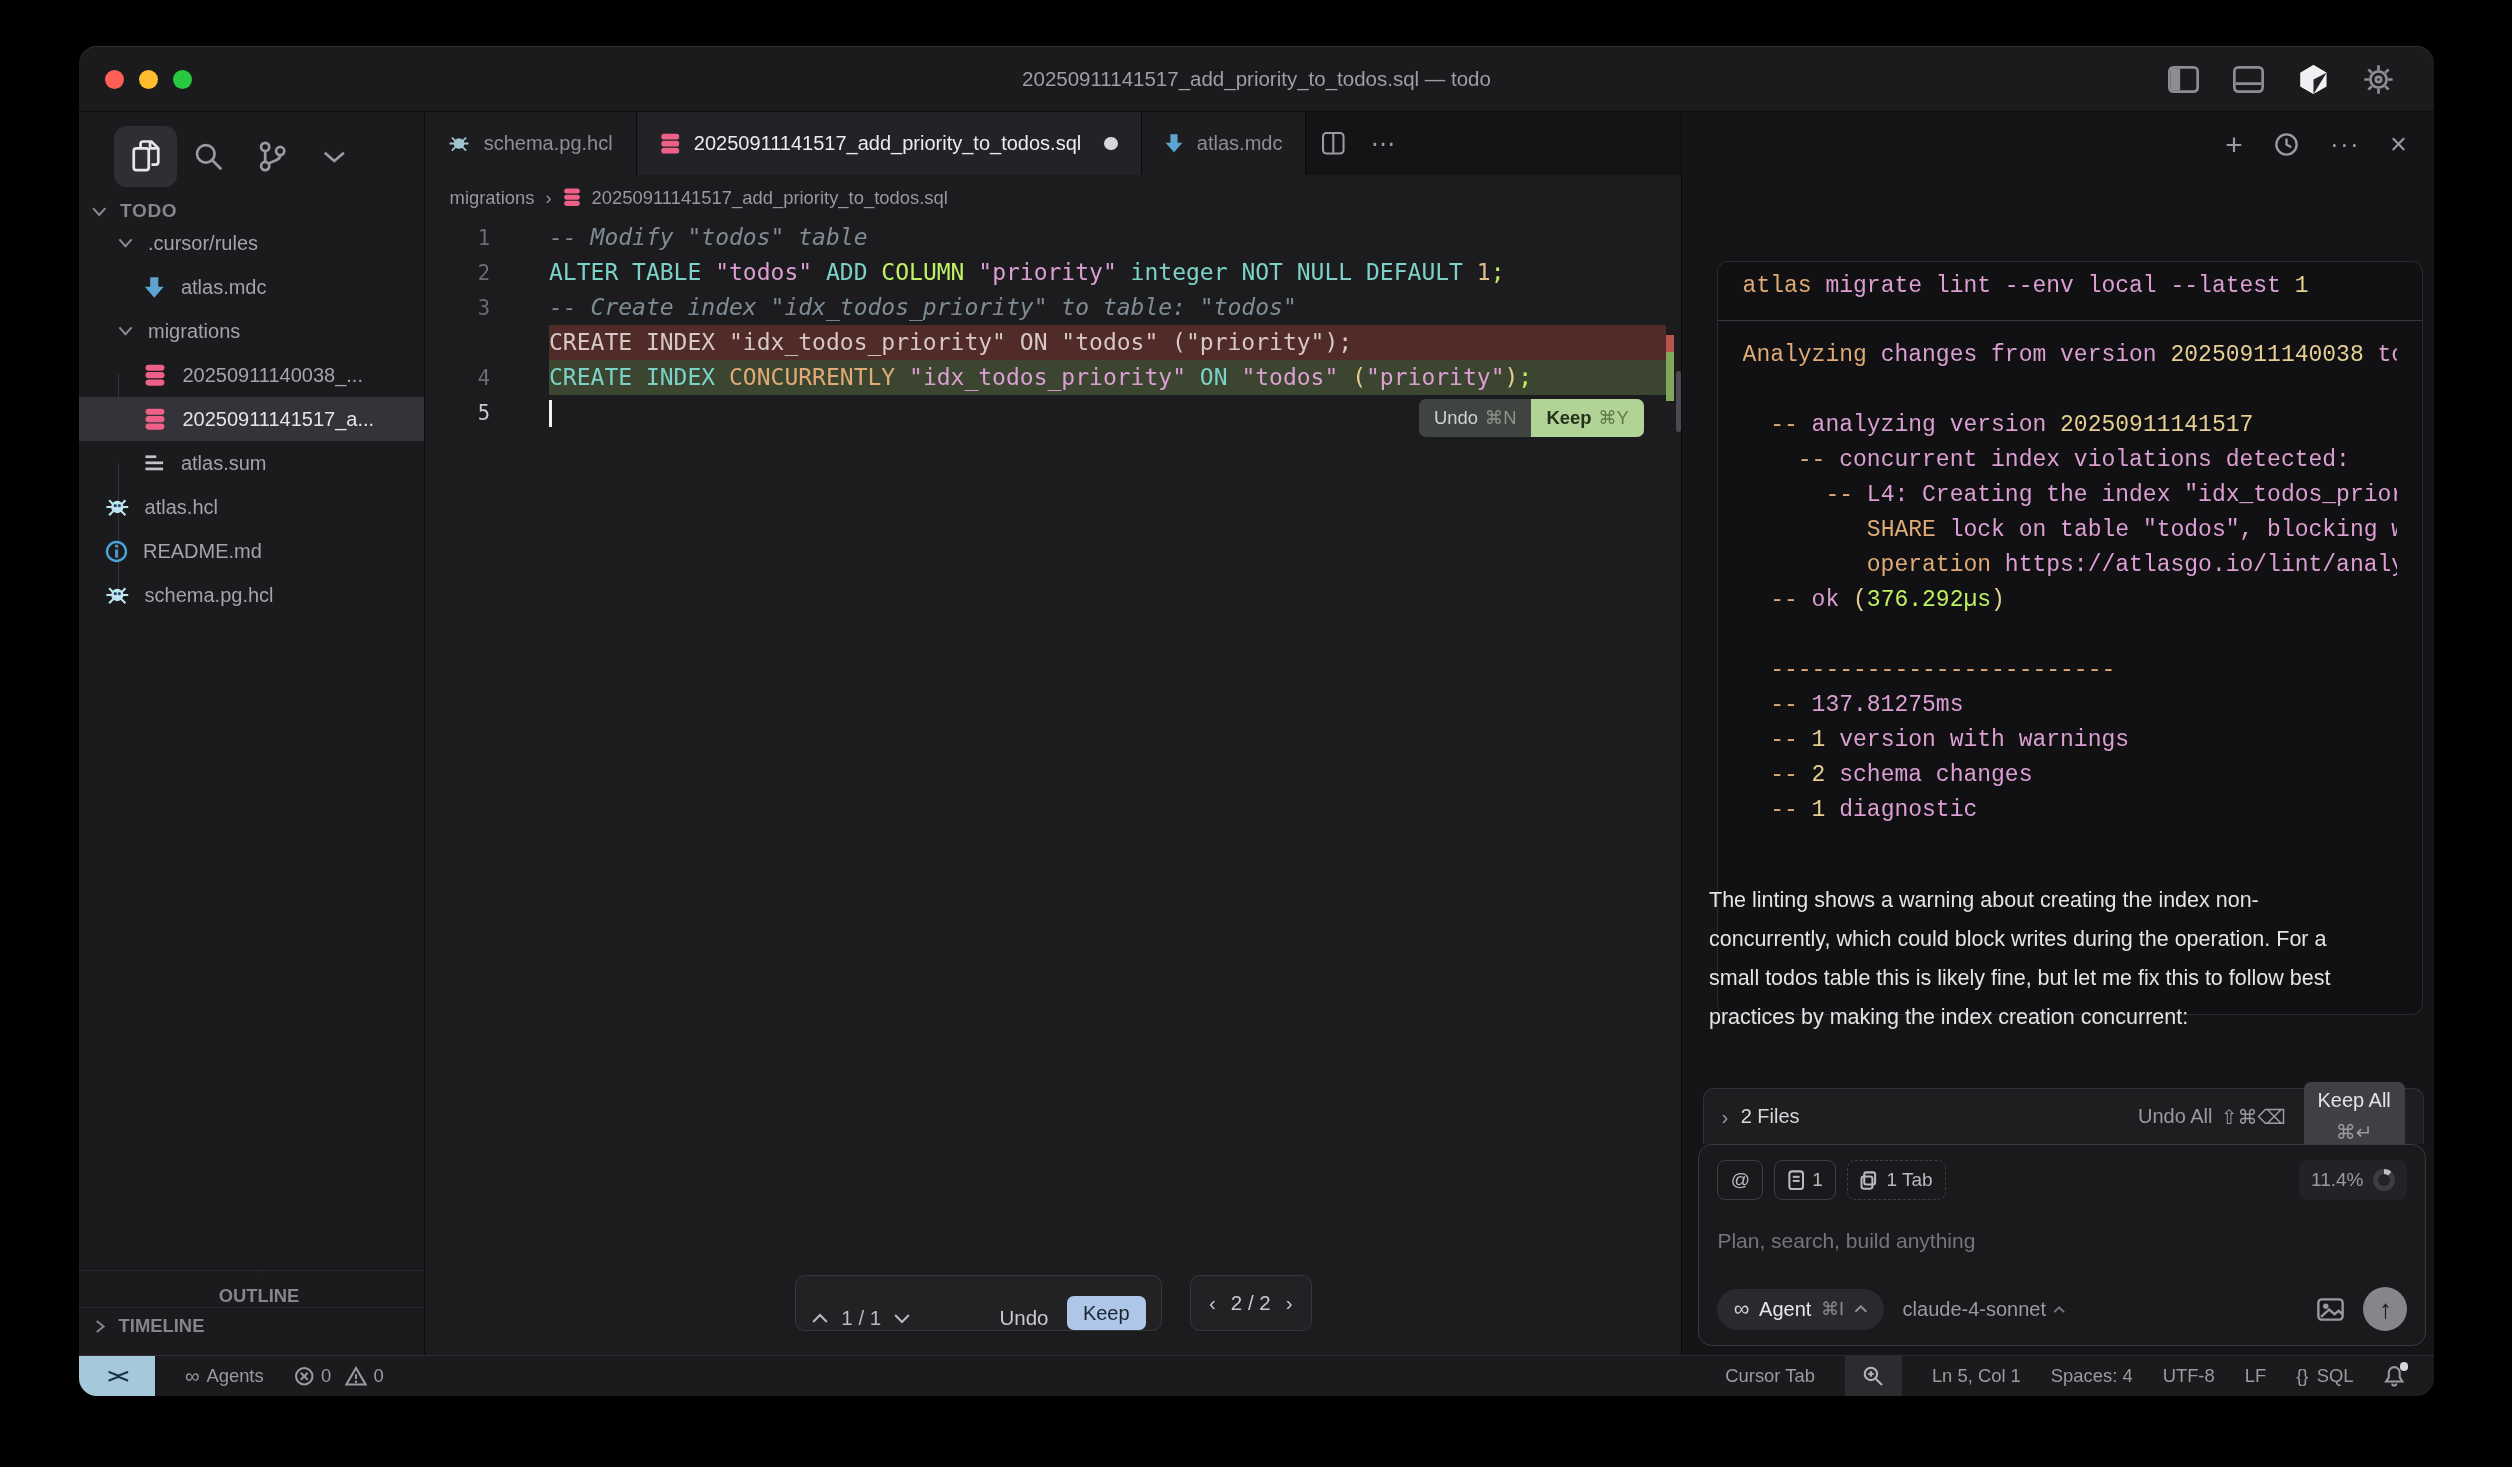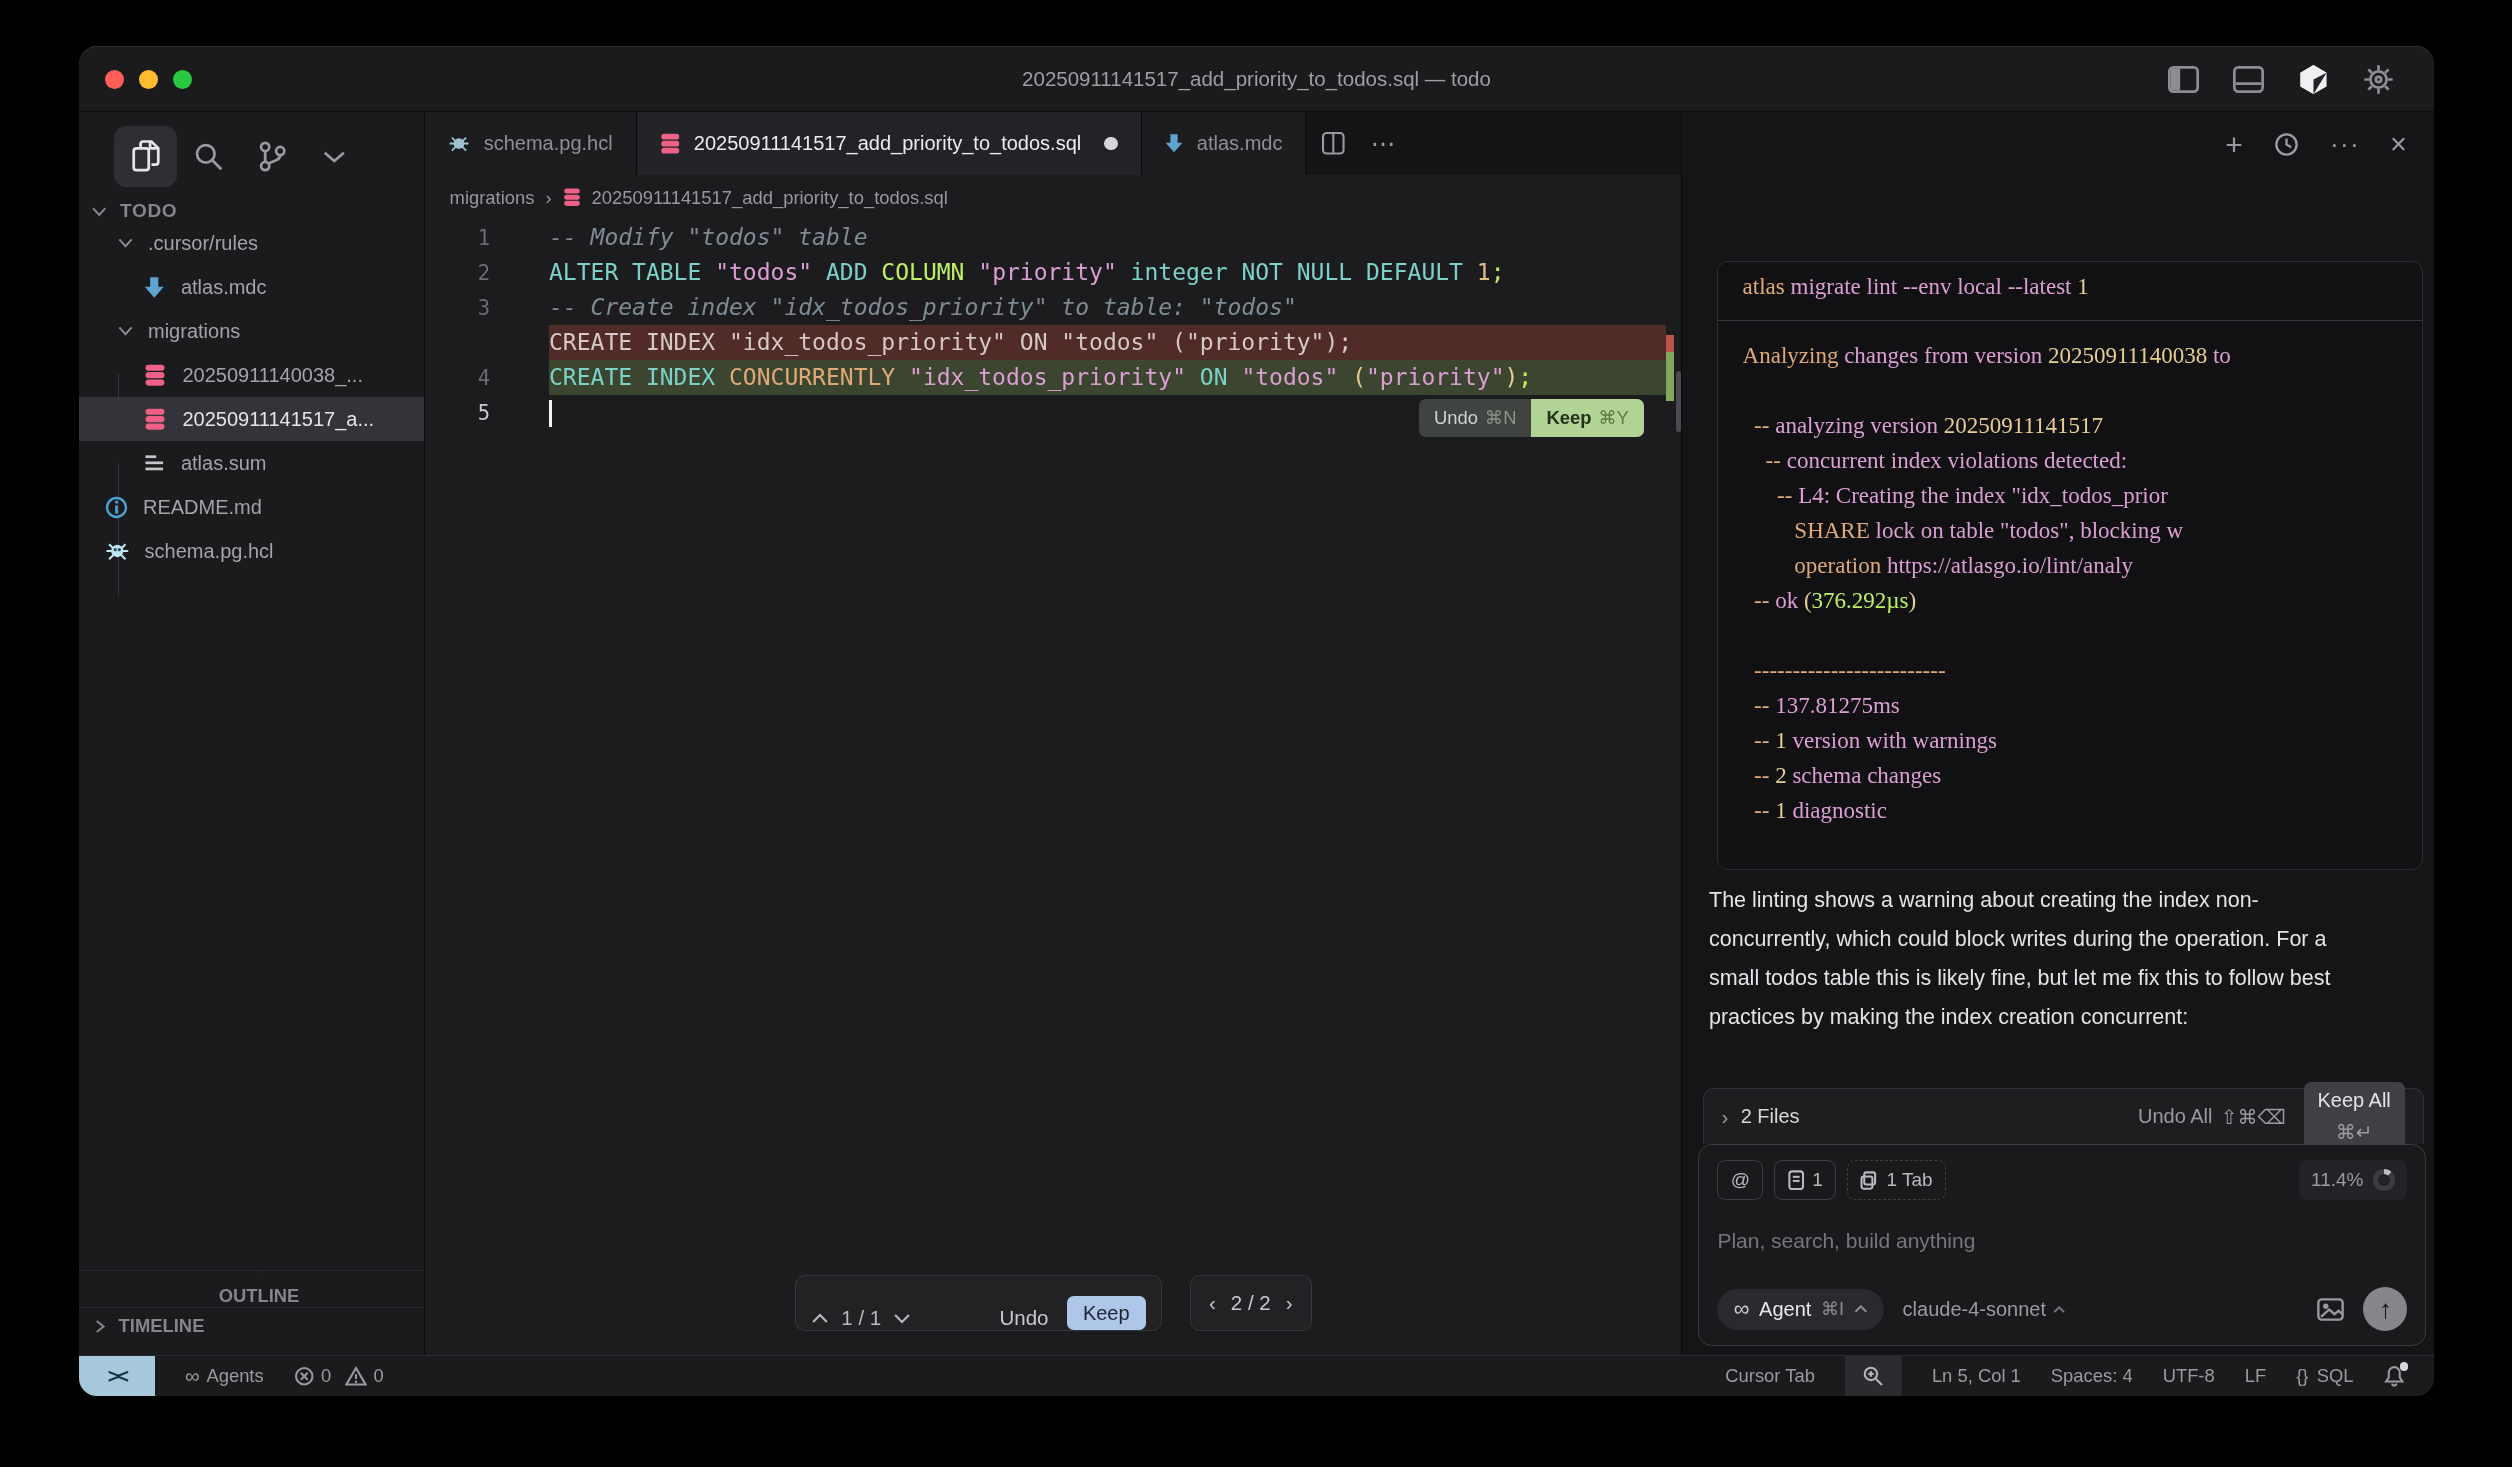--- a/index.html
+++ b/index.html
@@ -79,23 +79,23 @@
   
   .panel{position:relative;flex:1;background:#151518;border-left:0.7px solid #0a0a0c;}
   .chat-tab{position:absolute;left:20.5px;top:10.2px;height:45px;background:#27272b;border-radius:8.2px;
     display:flex;align-items:center;padding:0 19px;color:#ececef;font-size:20px;}
   .chat-actions{position:absolute;right:27px;top:10.2px;height:45px;display:flex;align-items:center;gap:30px;
     color:#9a9a9f;font-size:26px;}
   .msg-box{position:absolute;left:22.5px;top:74px;width:713px;height:66px;background:#19191c;
     border:0.7px solid #39393d;border-radius:11px;display:flex;align-items:center;padding:0 23px;
     color:#e8e8ea;font-size:21px;}
   .msg-box .reply{margin-left:auto;color:#88888c;font-size:24.6px;}
-  .term{position:absolute;left:35px;top:149px;width:706px;height:609px;background:#111113;
+  .term{position:absolute;left:35px;top:149px;width:706px;height:754px;background:#111113;
     border:0.7px solid #2c2c30;border-radius:11px;padding:6.8px 24.6px;overflow:hidden;
-    font-family:Liberation Serif, serif;font-size:23px;}
+    font-family:Liberation Mono, monospace;font-size:23px;}
   .t-line{height:35px;line-height:35px;white-space:pre;overflow:hidden;}
   .t-sep{border-top:0.7px solid #38383c;margin:16.4px -24.6px;}
   .answer{position:absolute;left:27px;top:769px;width:669px;color:#e4e4e6;font-size:21.5px;line-height:39px;}
   .files-bar{position:absolute;left:20.5px;top:976px;width:721px;height:56px;background:#1e1e21;
     border:0.7px solid #303035;border-bottom:none;border-radius:11px 11px 0 0;display:flex;align-items:center;
     padding:0 18px;color:#d8d8db;font-size:20px;}
   .files-bar .chev{color:#9a9a9f;margin-right:12.3px;font-size:20.5px;}
   .files-bar .undo-all{margin-left:auto;color:#9a9a9f;display:flex;gap:8.2px;align-items:center;}
   .keep-all{background:#3f3f44;border-radius:6.8px;padding:6.8px 13.7px;color:#e3e3e6;margin-left:18px;
     display:flex;gap:8.2px;align-items:center;flex-direction:column;}
@@ -278,20 +278,31 @@
           <svg width="20.5" height="19" viewBox="0 0 30 28">
               <g stroke="#c4c4c8" stroke-width="4">
                 <line x1="2" y1="4" x2="18" y2="4"></line>
                 <line x1="2" y1="13" x2="28" y2="13"></line>
                 <line x1="2" y1="22" x2="28" y2="22"></line>
               </g>
             </svg>
           <span>atlas.sum</span>
         </div>
 
+        <div class="trow pad-root">
+          <svg width="24.6" height="22" viewBox="0 0 36 32">
+              <g stroke="#bfe6f0" stroke-width="3" fill="none">
+                <path d="M6 6 L13 13 M30 6 L23 13 M2 16 h8 M34 16 h-8 M6 28 L13 21 M30 28 L23 21"></path>
+              </g>
+              <circle cx="18" cy="16" r="9" fill="#bfe6f0"></circle>
+              <circle cx="15" cy="14" r="2.4" fill="#274b66"></circle>
+              <circle cx="21" cy="14" r="2.4" fill="#274b66"></circle>
+            </svg>
+          <span>atlas.hcl</span>
+        </div>
 
         <div class="trow pad-root">
           <svg width="23" height="23" viewBox="0 0 34 34">
               <circle cx="17" cy="17" r="14" fill="none" stroke="#4aa3d8" stroke-width="3.5"></circle>
               <rect x="15" y="14" width="4" height="12" fill="#4aa3d8"></rect>
               <rect x="15" y="7" width="4" height="4" fill="#4aa3d8"></rect>
             </svg>
           <span>README.md</span>
         </div>
 

